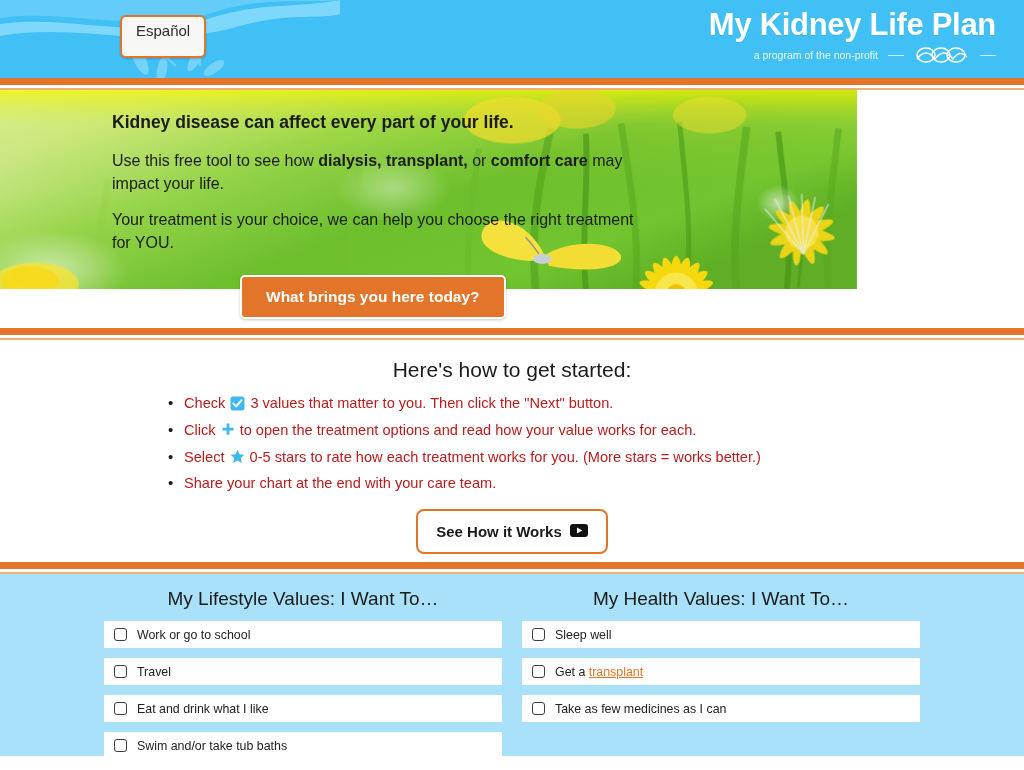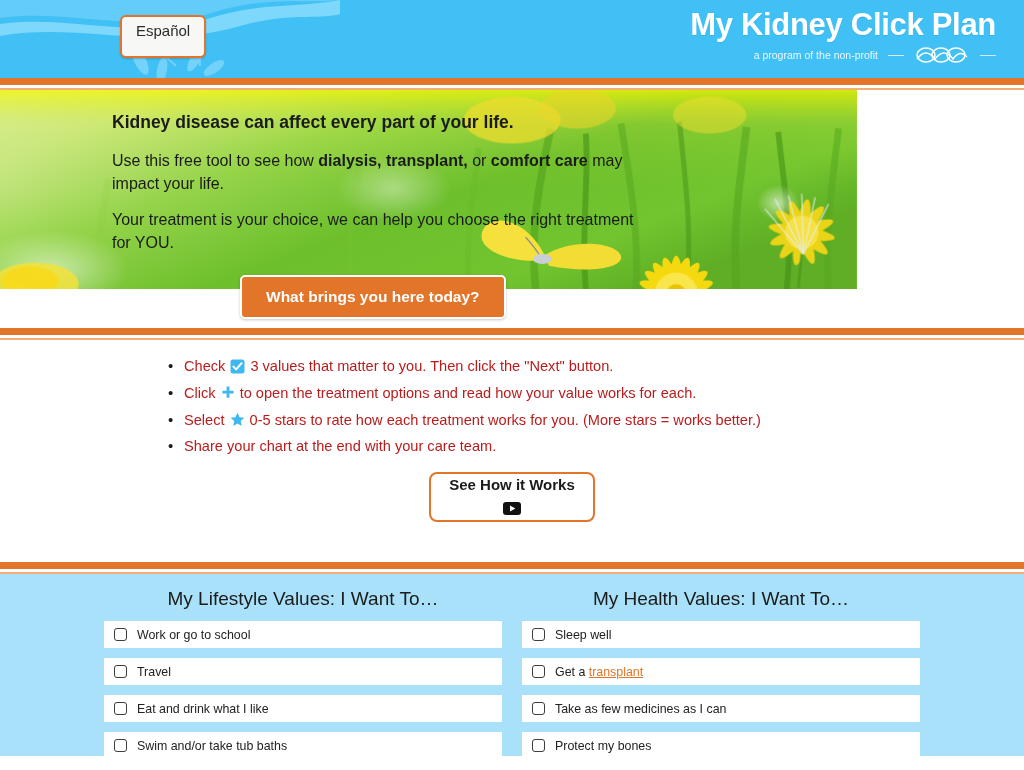--- a/index.html
+++ b/index.html
@@ -113,27 +113,26 @@
   }
   .started-list li::before {
     content: "•";
     position: absolute; left: 6px; top: -1px;
     font-size: 15px; color: #1b1b1b;
   }
   .inline-ico { display: inline-flex; align-items: center; margin: 0 5px; vertical-align: -2px; }
   .see-wrap { text-align: center; margin-top: 7px; }
   .see-btn {
     display: inline-flex; align-items: center; gap: 8px;
-    padding: 2px 18px;
+    padding: 12px 18px;
     background: #ffffff;
     border: 2px solid #e2752a;
     border-radius: 8px;
     font-size: 15px; font-weight: bold; color: #1b1b1b;
     cursor: pointer;
-    flex-direction: column;
   }
 
   
   .values {
     width: 1024px;
     background: #a8e1f9;
     padding: 14px 0 0;
     height: 182px;
   }
   .values-cols { display: flex; gap: 0; padding: 0 104px; }
@@ -175,21 +174,21 @@
     <ellipse cx="162" cy="70" rx="5" ry="13" transform="rotate(10 162 70)" fill="#7ed6fa" opacity=".8"></ellipse>
     <ellipse cx="196" cy="58" rx="5" ry="15" transform="rotate(30 196 58)" fill="#7ed6fa" opacity=".85"></ellipse>
     <ellipse cx="214" cy="68" rx="5" ry="12" transform="rotate(55 214 68)" fill="#7ed6fa" opacity=".8"></ellipse>
     <path d="M150 44 q14 10 26 22" stroke="#7ed6fa" stroke-width="2" fill="none" opacity=".8"></path>
     <path d="M196 40 q4 14 4 26" stroke="#7ed6fa" stroke-width="2" fill="none" opacity=".8"></path>
   </svg>
 
   <div class="lang-btn">Español</div>
 
   <div class="brand">
-    <div class="brand-title">My Kidney Click Plan</div>
+    <div class="brand-title">My Kidney Life Plan</div>
     <div class="brand-sub">
       <span>a program of the non-profit</span>
       <span class="brand-dash"></span>
       <svg class="mei-logo" width="56" height="20" viewBox="0 0 56 20">
         <g fill="none" stroke="#ffffff" stroke-width="1.5">
           <ellipse cx="12" cy="10" rx="9" ry="7"></ellipse>
           <ellipse cx="27" cy="10" rx="9" ry="7"></ellipse>
           <ellipse cx="42" cy="10" rx="9" ry="7"></ellipse>
           <path d="M3 14 q9 -12 18 0 q9 -12 18 0 q7 -10 14 -2"></path>
         </g>
@@ -315,20 +314,21 @@
   </div>
 </div>
 
 <div class="divider">
   <div class="thick"></div>
   <div class="thin"></div>
   <div class="thin2"></div>
 </div>
 
 <div class="started">
+  <div class="started-h2">Here's how to get started:</div>
   <ul class="started-list">
     <li>
       <span>Check </span>
       <span class="inline-ico">
         <svg width="15" height="15" viewBox="0 0 15 15">
           <rect x="0.5" y="0.5" width="14" height="14" rx="2.5" fill="#3fb8f0"></rect>
           <path d="M3.4 7.6 L6.2 10.4 L11.6 4.2" stroke="#ffffff" stroke-width="2" fill="none" stroke-linecap="round" stroke-linejoin="round"></path>
         </svg>
       </span>
       <span>3 values that matter to you. Then click the "Next" button.</span>
@@ -406,20 +406,16 @@
         <span class="value-label">Sleep well</span>
       </div>
       <div class="value-row">
         <span class="cbox"></span>
         <span class="value-label"><span>Get a </span><a href="#">transplant</a></span>
       </div>
       <div class="value-row">
         <span class="cbox"></span>
         <span class="value-label">Take as few medicines as I can</span>
       </div>
-      <div class="value-row">
-        <span class="cbox"></span>
-        <span class="value-label">Protect my bones</span>
-      </div>
     </div>
 
   </div>
 </div>
 
 </body></html>

